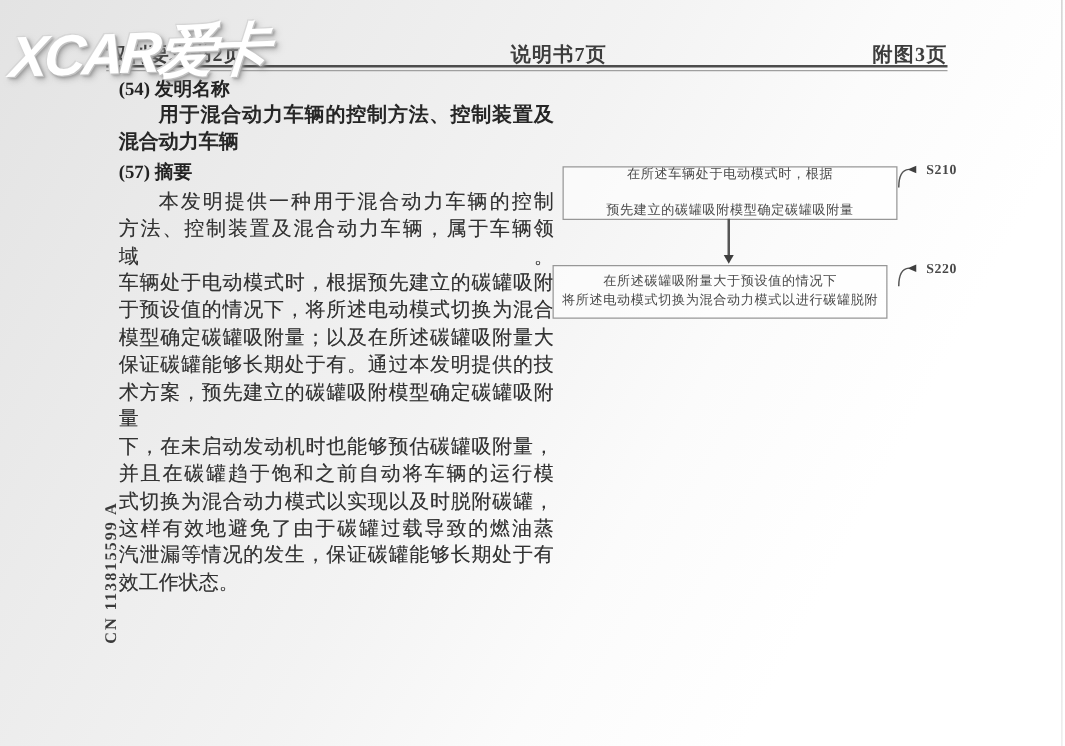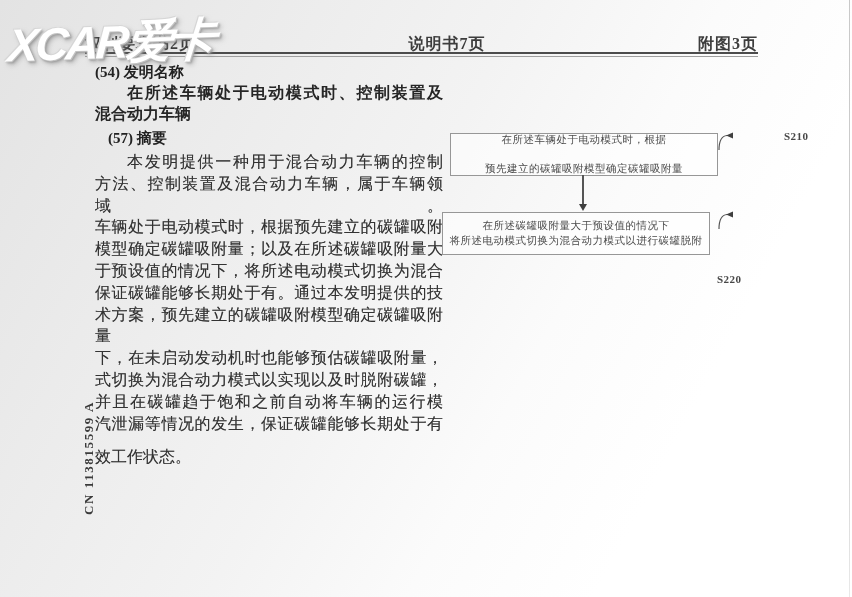--- a/index.html
+++ b/index.html
@@ -44,21 +44,21 @@
   .title-line{font-size:16px;line-height:21px;font-weight:600;color:#262626;}
   .jl{text-align:justify;text-align-last:justify;}
   .indent{text-indent:2em;}
   .abstract{margin-top:3px;}
   .a-line{
     font-size:16px;line-height:21.8px;color:#333;
     text-align:justify;text-align-last:justify;
     text-shadow:0 0 .5px rgba(70,70,70,.55);
     font-family:Liberation Serif, serif;
   }
-  .a-line.last{text-align-last:left;margin-top:12px;}
+  .a-line.last{text-align-last:left;}
   
   .pub-number{
     position:absolute;left:89px;top:458px;
     transform:translate(-50%,-50%) rotate(-90deg);
     font-size:13px;letter-spacing:1.6px;color:#3a3a3a;font-weight:600;
     white-space:nowrap;
   }
   
   .fc-box{
     position:absolute;width:266px;height:41px;
@@ -70,24 +70,24 @@
   .fc-box.b1{left:450px;top:133px;gap:15px;}
   .fc-box.b2{left:442px;top:212px;justify-content:center;}
   .fc-arrow-line{position:absolute;left:582px;top:175px;width:1.5px;height:30px;background:#555;}
   .fc-arrow-head{
     position:absolute;left:578.5px;top:204px;width:0;height:0;
     border-left:4.5px solid transparent;border-right:4.5px solid transparent;
     border-top:7px solid #3f3f3f;
   }
   .fc-label{
     position:absolute;display:flex;align-items:flex-start;
-    font-size:11px;color:#474747;letter-spacing:.5px;font-weight:600;gap:43px;
+    font-size:11px;color:#474747;letter-spacing:.5px;font-weight:600;
   }
   .fc-label.l1{left:716px;top:130px;}
-  .fc-label.l2{left:716px;top:209px;flex-direction:column;}
+  .fc-label.l2{left:716px;top:209px;}
   .fc-label svg{display:block;margin-top:1px;}
   .fc-label .num{margin-left:1px;line-height:12px;}
 </style>
 </head>
 <body>
 
 <div class="page">
 
   <div class="page-edge-right"></div>
 
@@ -99,35 +99,36 @@
     <span>附图3页</span>
   </div>
 
   <div class="rule">
     <div class="r1"></div>
       <div class="r2"></div>
   </div>
 
   <div class="left-col">
     <div class="sec-label">(54) 发明名称</div>
-    <div class="title-line jl indent">在所述车辆处于电动模式时、控制装置及</div>
+    <div class="title-line jl indent">用于混合动力车辆的控制方法、控制装置及</div>
     <div class="title-line">混合动力车辆</div>
-    <div class="sec-label" style="margin-top:4px;margin-left:13px;">(57) 摘要</div>
+    <div class="sec-label" style="margin-top:4px;">(57) 摘要</div>
 
     <div class="abstract">
       <div class="a-line indent">本发明提供一种用于混合动力车辆的控制</div>
       <div class="a-line">方法、控制装置及混合动力车辆，属于车辆领域。</div>
       <div class="a-line">车辆处于电动模式时，根据预先建立的碳罐吸附</div>
+      <div class="a-line">于预设值的情况下，将所述电动模式切换为混合</div>
       <div class="a-line">模型确定碳罐吸附量；以及在所述碳罐吸附量大</div>
-      <div class="a-line">于预设值的情况下，将所述电动模式切换为混合</div>
       <div class="a-line">保证碳罐能够长期处于有。通过本发明提供的技</div>
       <div class="a-line">术方案，预先建立的碳罐吸附模型确定碳罐吸附量</div>
       <div class="a-line">下，在未启动发动机时也能够预估碳罐吸附量，</div>
+      <div class="a-line">并且在碳罐趋于饱和之前自动将车辆的运行模</div>
       <div class="a-line">式切换为混合动力模式以实现以及时脱附碳罐，</div>
-      <div class="a-line">并且在碳罐趋于饱和之前自动将车辆的运行模</div>
+      <div class="a-line">这样有效地避免了由于碳罐过载导致的燃油蒸</div>
       <div class="a-line">汽泄漏等情况的发生，保证碳罐能够长期处于有</div>
       <div class="a-line last">效工作状态。</div>
     </div>
   </div>
 
   <div class="pub-number">CN 113815599 A</div>
 
   <div class="fc-box b1">
     <div>在所述车辆处于电动模式时，根据</div>
     <div>预先建立的碳罐吸附模型确定碳罐吸附量</div>

